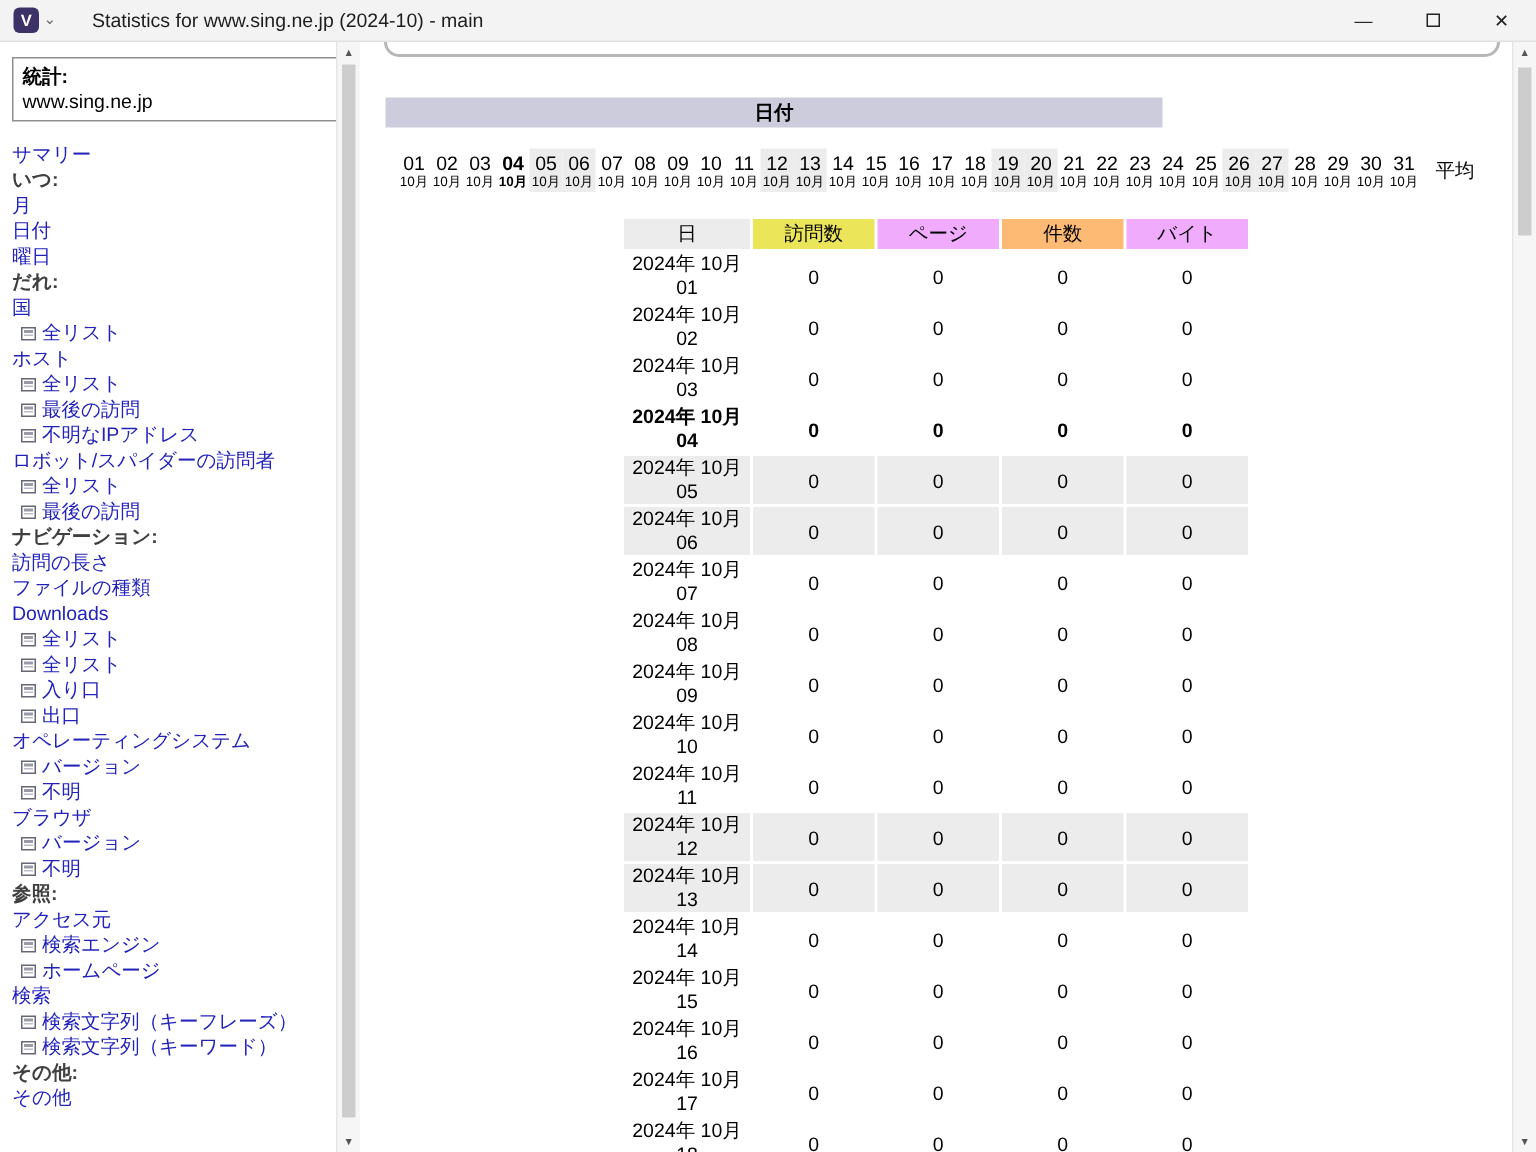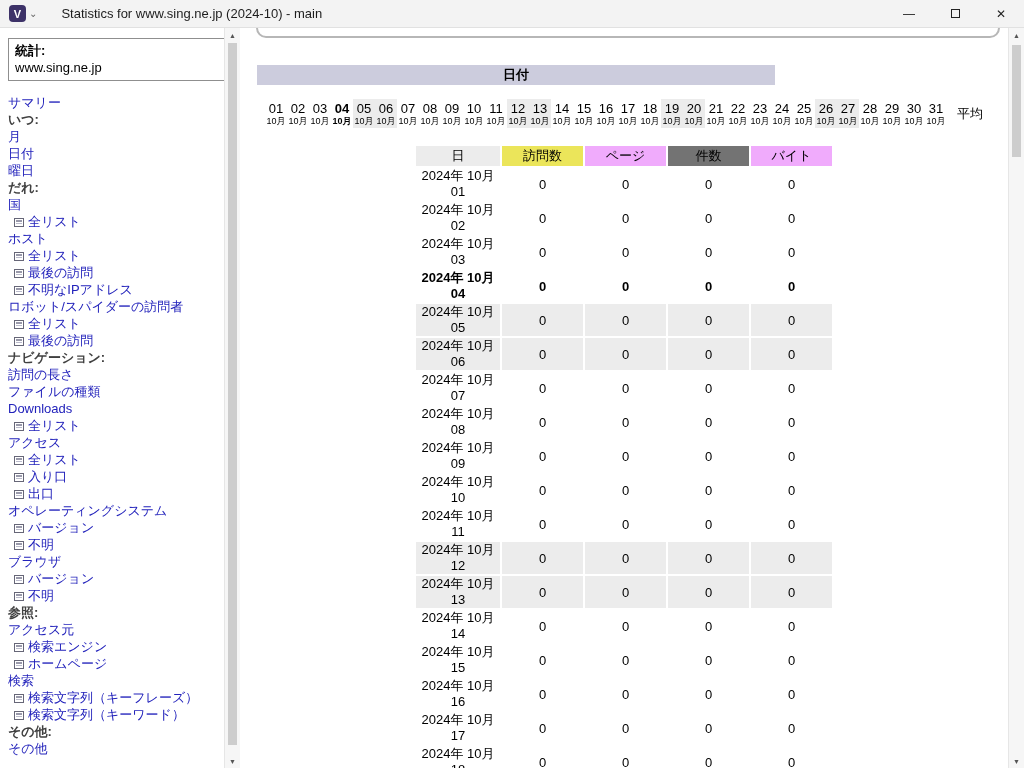--- a/index.html
+++ b/index.html
@@ -109,21 +109,20 @@
         <div class="nav-row sublink"><span class="mini-icon"></span><span class="label">最後の訪問</span></div>
         <div class="nav-row sublink"><span class="mini-icon"></span><span class="label">不明なIPアドレス</span></div>
         <div class="nav-row link"><span class="label">ロボット/スパイダーの訪問者</span></div>
         <div class="nav-row sublink"><span class="mini-icon"></span><span class="label">全リスト</span></div>
         <div class="nav-row sublink"><span class="mini-icon"></span><span class="label">最後の訪問</span></div>
         <div class="nav-row header"><span class="label">ナビゲーション:</span></div>
         <div class="nav-row link"><span class="label">訪問の長さ</span></div>
         <div class="nav-row link"><span class="label">ファイルの種類</span></div>
         <div class="nav-row link"><span class="label">Downloads</span></div>
         <div class="nav-row sublink"><span class="mini-icon"></span><span class="label">全リスト</span></div>
-        <div class="nav-row link"><span class="label">アクセス</span></div>
         <div class="nav-row sublink"><span class="mini-icon"></span><span class="label">全リスト</span></div>
         <div class="nav-row sublink"><span class="mini-icon"></span><span class="label">入り口</span></div>
         <div class="nav-row sublink"><span class="mini-icon"></span><span class="label">出口</span></div>
         <div class="nav-row link"><span class="label">オペレーティングシステム</span></div>
         <div class="nav-row sublink"><span class="mini-icon"></span><span class="label">バージョン</span></div>
         <div class="nav-row sublink"><span class="mini-icon"></span><span class="label">不明</span></div>
         <div class="nav-row link"><span class="label">ブラウザ</span></div>
         <div class="nav-row sublink"><span class="mini-icon"></span><span class="label">バージョン</span></div>
         <div class="nav-row sublink"><span class="mini-icon"></span><span class="label">不明</span></div>
         <div class="nav-row header"><span class="label">参照:</span></div>
@@ -277,21 +276,21 @@
           </div>
         </div>
       <div class="average">平均</div>
     </div>
     <table class="stats-table">
       <thead>
           <tr>
             <th class="date-h" style="background: rgb(236, 236, 236);">日</th>
             <th style="background: rgb(235, 229, 90);">訪問数</th>
             <th style="background: #f0abfc;">ページ</th>
-            <th style="background: #737373;">件数</th>
+            <th style="background: #fdba74;">件数</th>
             <th style="background: #f0abfc;">バイト</th>
           </tr>
         </thead>
       <tbody>
           <tr>
             <td class="date-cell">
               <div>2024年 10月</div>
               <div>01</div>
             </td>
             <td>0</td>

